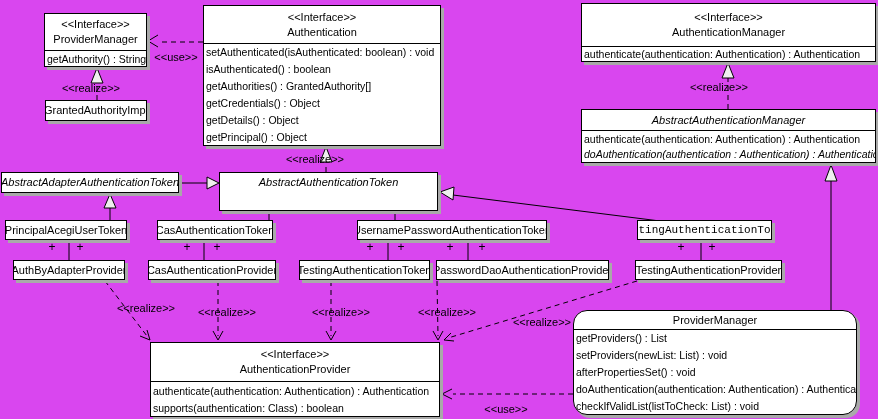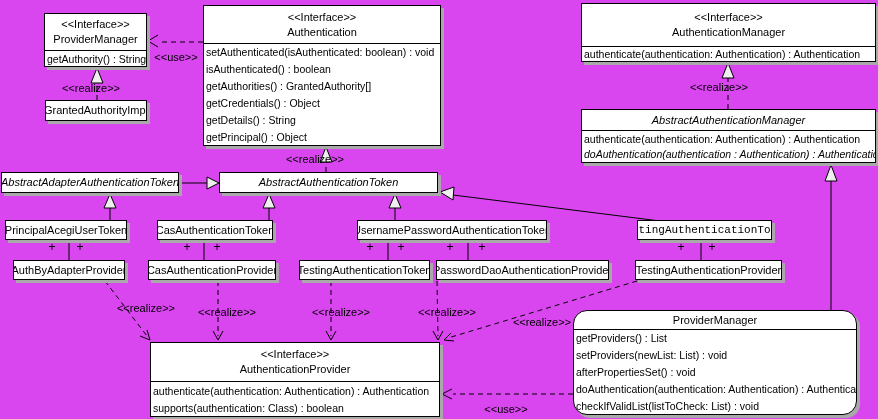--- a/index.html
+++ b/index.html
@@ -104,21 +104,21 @@
       <div class="uml-class" style="left: 203px; top: 5px; width: 238px; height: 141px;">
         <div class="title has-div" style="height: 37px;">
           <div class="stereo">&lt;&lt;Interface&gt;&gt;</div>
           <div class="cname">Authentication</div>
         </div>
         <div class="methods">
           <div class="method">setAuthenticated(isAuthenticated: boolean) : void</div>
           <div class="method">isAuthenticated() : boolean</div>
           <div class="method">getAuthorities() : GrantedAuthority[]</div>
           <div class="method">getCredentials() : Object</div>
-          <div class="method">getDetails() : String</div>
+          <div class="method">getDetails() : Object</div>
           <div class="method">getPrincipal() : Object</div>
         </div>
       </div>
       <div class="uml-class" style="left: 581px; top: 3px; width: 295px; height: 59px;">
         <div class="title has-div" style="height: 42px;">
           <div class="stereo">&lt;&lt;Interface&gt;&gt;</div>
           <div class="cname">AuthenticationManager</div>
         </div>
         <div class="methods">
           <div class="method">authenticate(authentication: Authentication) : Authentication</div>
@@ -131,21 +131,21 @@
         <div class="methods">
           <div class="method">authenticate(authentication: Authentication) : Authentication</div>
           <div class="method it">doAuthentication(authentication : Authentication) : Authentication</div>
         </div>
       </div>
       <div class="uml-class" style="left: 1px; top: 172px; width: 178px; height: 21px;">
         <div class="title" style="height: 19px;">
           <div class="cname it">AbstractAdapterAuthenticationToken</div>
         </div>
       </div>
-      <div class="uml-class" style="left: 219px; top: 172px; width: 219px; height: 21px;">
+      <div class="uml-class" style="left: 219px; top: 172px; width: 219px; height: 39px;">
         <div class="title" style="height: 19px;">
           <div class="cname it">AbstractAuthenticationToken</div>
         </div>
       </div>
       <div class="uml-class" style="left: 5px; top: 220px; width: 122px; height: 20px;">
         <div class="title" style="height: 18px;">
           <div class="cname">PrincipalAcegiUserToken</div>
         </div>
       </div>
       <div class="uml-class" style="left: 157px; top: 220px; width: 116px; height: 20px;">

